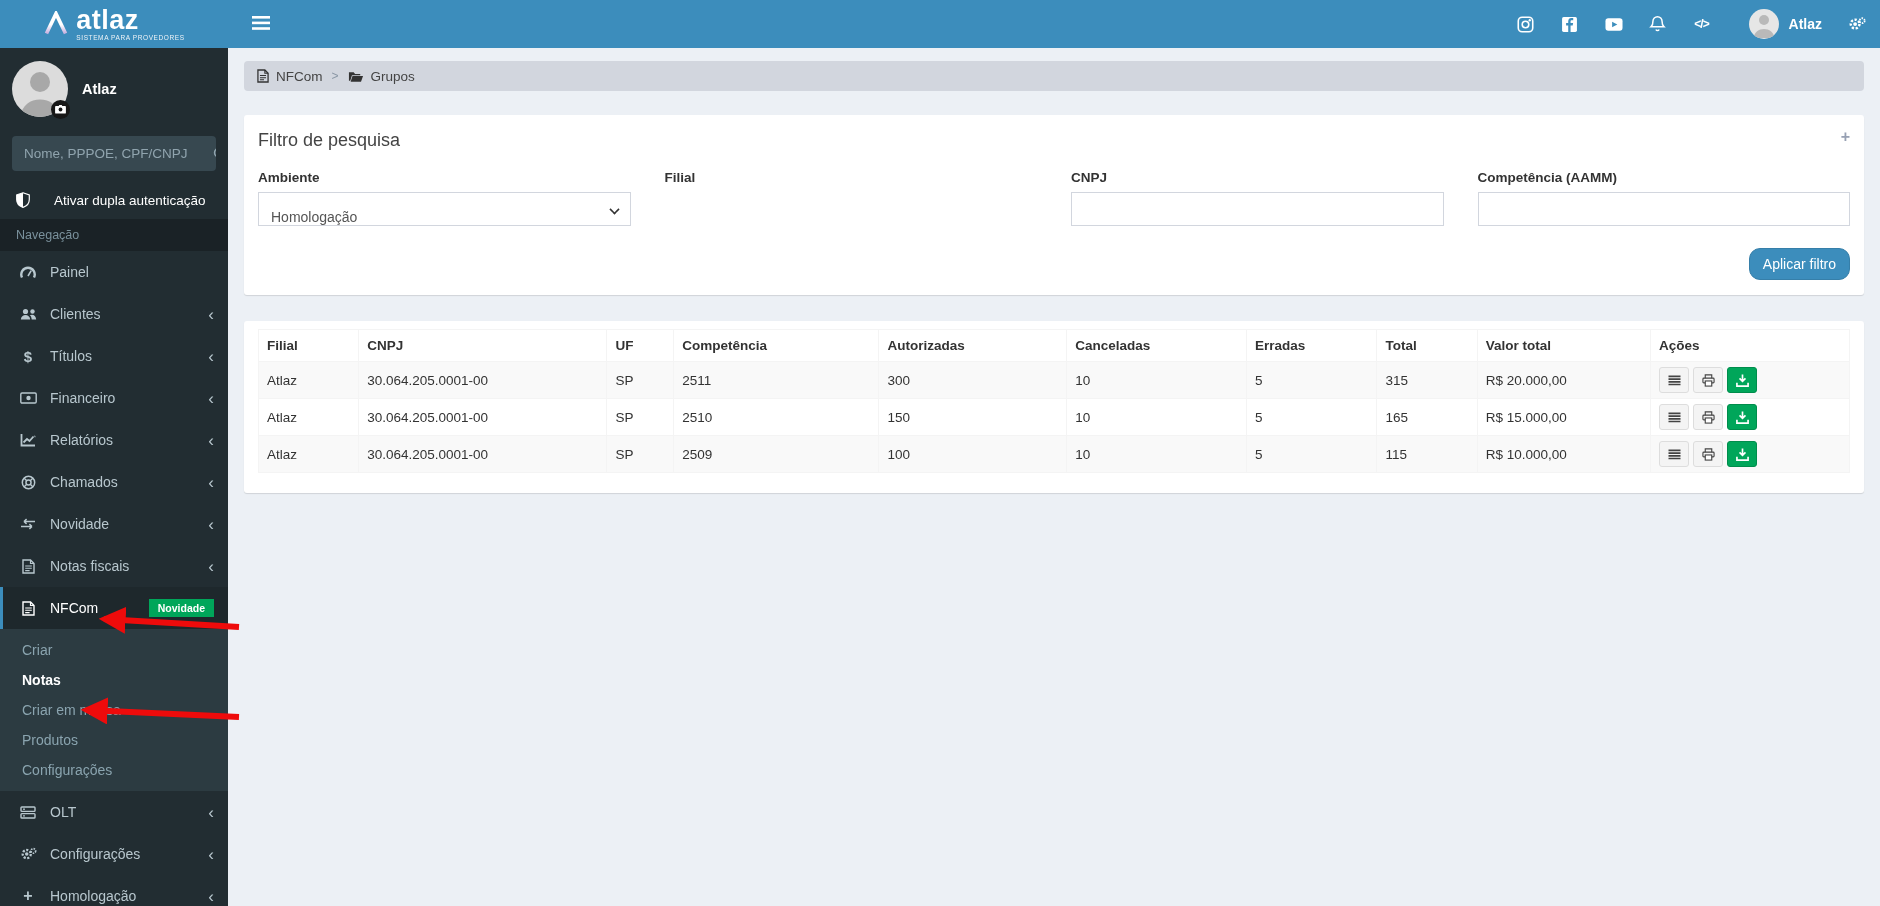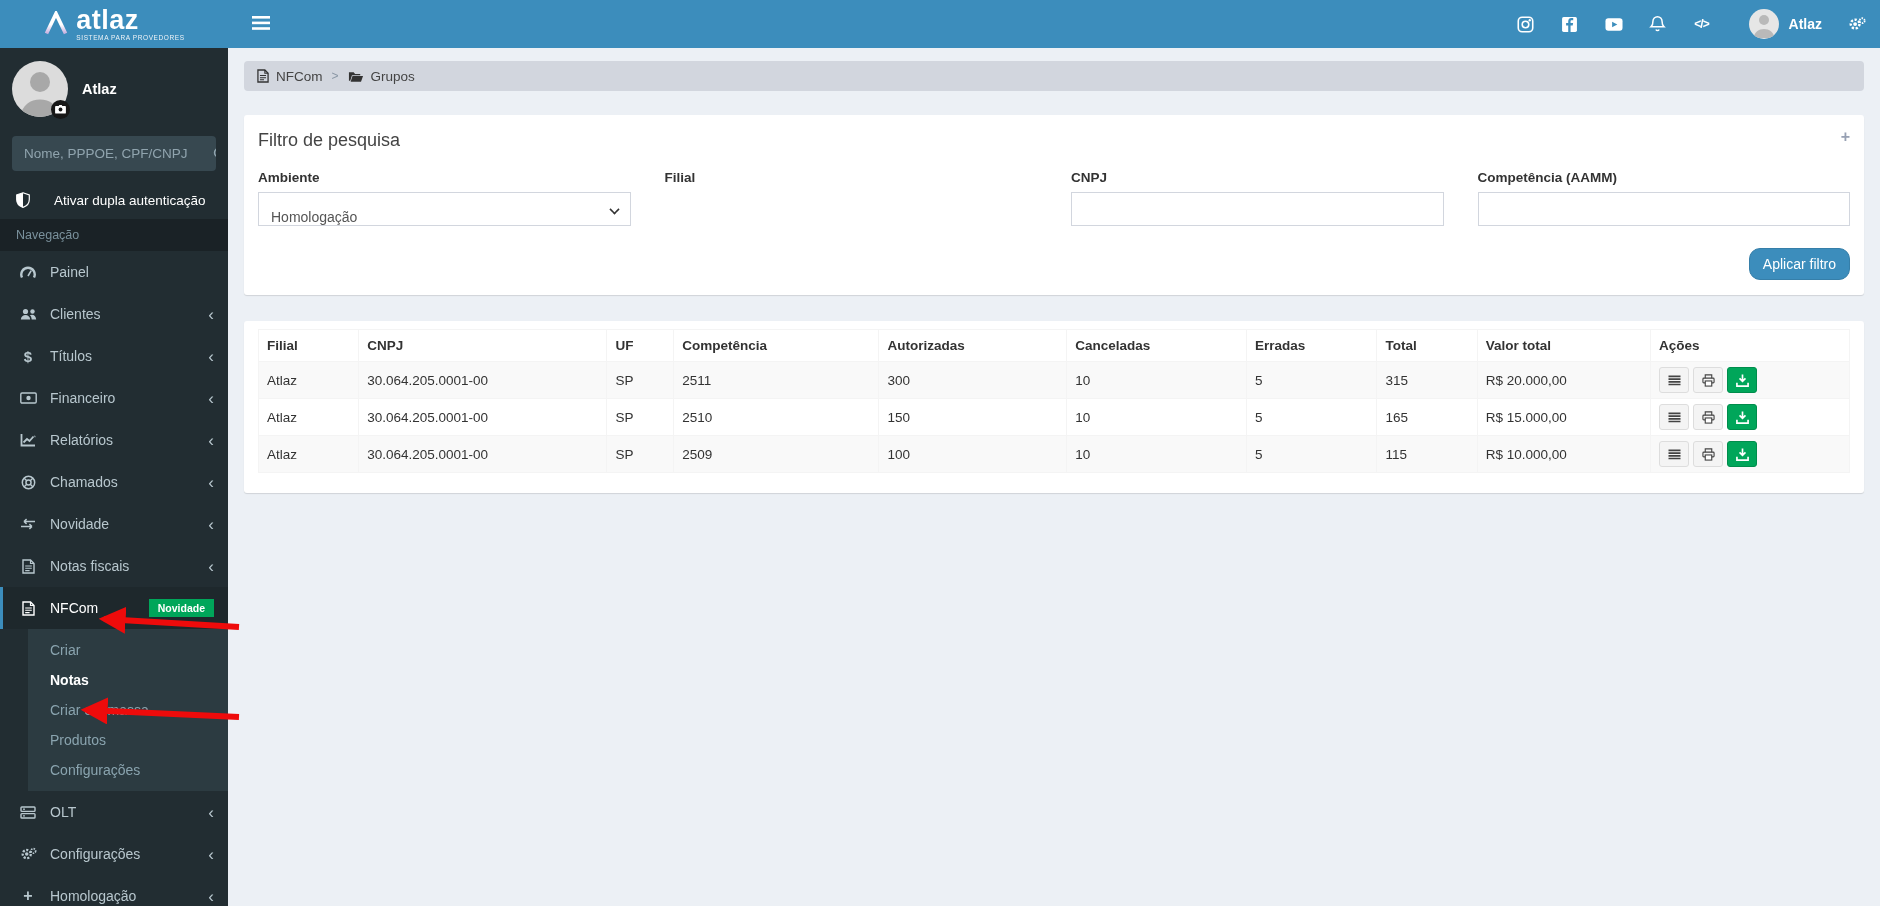--- a/index.html
+++ b/index.html
@@ -35,21 +35,21 @@
   .sidebar-search button { width:36px; background:transparent; border:none; color:#90a4ae; cursor:pointer; display:flex; align-items:center; justify-content:center; }
   .two-factor { display:flex; align-items:center; gap:24px; padding:11px 16px; color:#fff; font-size:13.5px; cursor:pointer; }
   .nav-section-header { background:#1a2226; color:#7a919c; font-size:12.5px; padding:9px 16px; }
   .menu { list-style:none; }
   .menu-item { position:relative; display:flex; align-items:center; gap:13px; height:42px; padding:0 14px 0 16px; color:#b8c7ce; font-size:14px; cursor:pointer; border-left:3px solid transparent; }
   .menu-item .mi-icon { width:18px; display:flex; justify-content:center; color:#b8c7ce; flex:none; }
   .menu-item .chev { margin-left:auto; font-size:17px; line-height:1; color:#b8c7ce; }
   .menu-item.active { background:#1e282c; border-left:3px solid #3c8dbc; color:#fff; }
   .menu-item.active .mi-icon { color:#fff; }
   .badge-new { margin-left:auto; background:#00a65a; color:#fff; font-size:10.5px; font-weight:700; padding:3px 9px; border-radius:0; }
-  .submenu { list-style:none; background:#2c3b41; padding:6px 0;margin-left:28px; }
+  .submenu { list-style:none; background:#2c3b41; padding:6px 0; }
   .submenu-item { padding:7px 16px 7px 22px; color:#8aa4af; font-size:14px; cursor:pointer; }
   .submenu-item.active { color:#fff; font-weight:700; }
   .dollar-glyph { font-weight:700; font-size:15px; }
   .plus-glyph { font-weight:700; font-size:16px; }
 
   
   .content { position:absolute; left:228px; top:48px; width:1652px; padding:13px 16px; }
   .page-header { margin-bottom:13px; }
   .page-title { font-size:27px; font-weight:500; color:#333; display:inline; }
   .page-subtitle { font-size:15px; color:#999; margin-left:8px; font-weight:400; }

